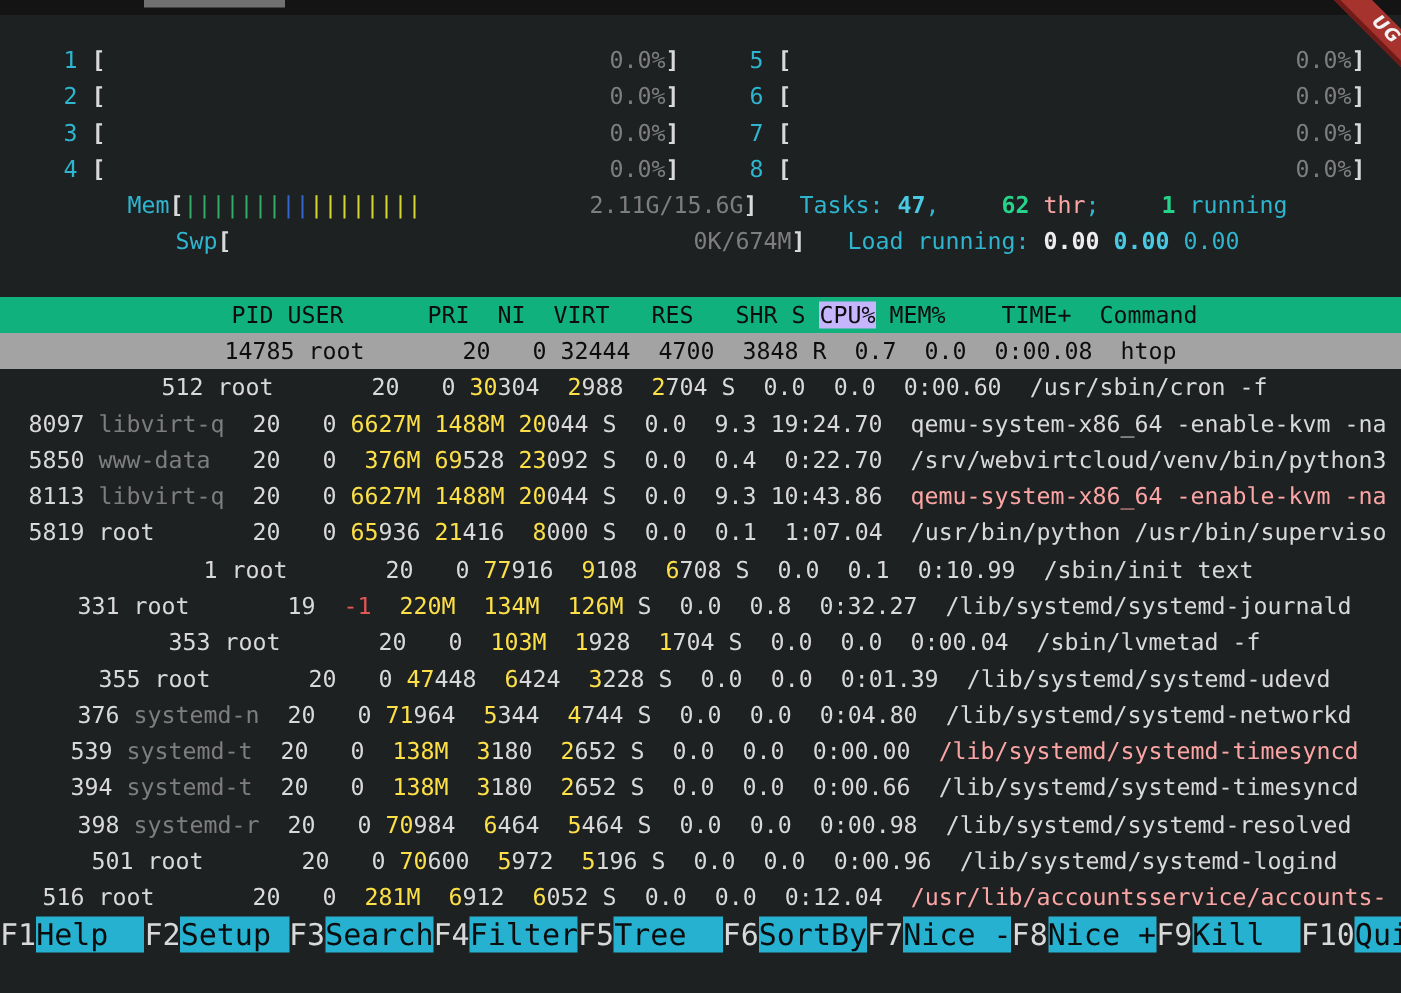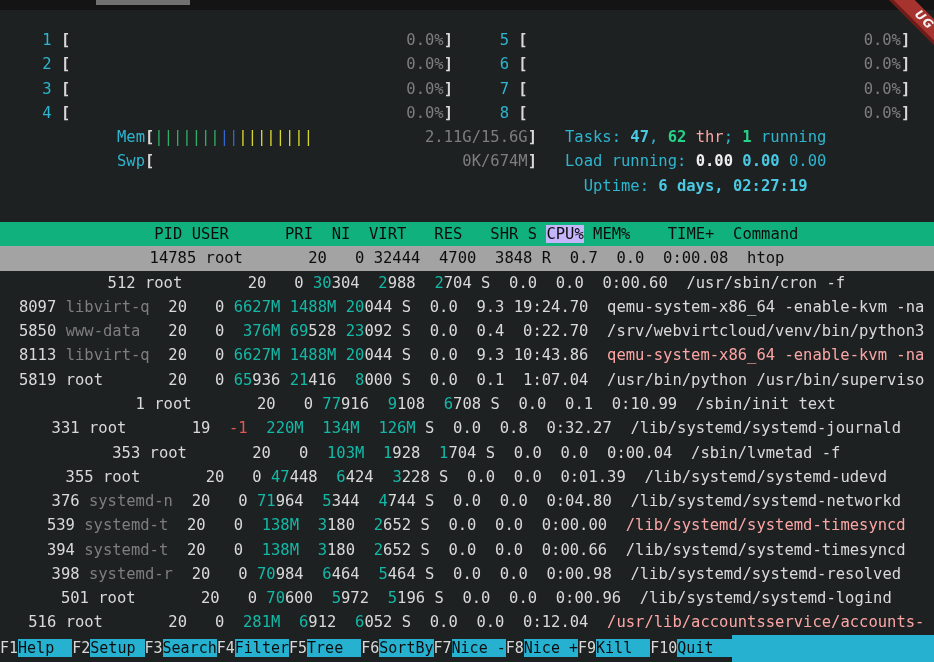--- a/index.html
+++ b/index.html
@@ -10,33 +10,33 @@
           transform:rotate(45deg);transform-origin:center;text-align:center;
           font:bold italic 12px "DejaVu Sans",sans-serif;color:#f2f2f2;line-height:15px;letter-spacing:1px;}
   #term{font-family:"DejaVu Sans Mono","Liberation Mono",monospace;font-size:15.5px;line-height:24.27px;
         padding-top:18px;color:#d9d9d9;text-align:center;}
   .line{white-space:pre;height:24.27px;}
   .c-def{color:#d9d9d9;}
   .c-gray{color:#7e7e7e;}
   .c-cyan{color:#2eb5cf;}
   .c-bcyan{color:#4ac9e3;font-weight:bold;}
   .c-green{color:#fca5a5;}
-  .c-bgreen{color:#26d38a;font-weight:bold;}
+  .c-bgreen{color:#26d38a;font-weight:bold;margin-left:32px;}
   .c-bwhite{color:#eeeeee;font-weight:bold;}
   .c-red{color:#e25654;}
-  .c-num{color:#14b8a6;}
+  .c-num{color:#fde047;}
   .c-brk{color:#d9d9d9;font-weight:bold;}
   .p-g{color:#31ad66;} .p-b{color:#3566cf;} .p-y{color:#d6d633;}
   .hdr{background:#11b17e;color:#0d0d0d;}
   .hdr span{color:#0d0d0d;}
   .hdr .sort{background:#c4b5fd;}
   .sel{background:#a3a3a3;}
   .sel span{color:#0d0d0d !important;font-weight:normal !important;}
   #fnbar{display:flex;height:27px;font-family:"DejaVu Sans Mono","Liberation Mono",monospace;
-         font-size:15px;line-height:27px;white-space:pre;}
+         font-size:20px;line-height:27px;white-space:pre;}
   #fnbar .key{color:#d9d9d9;}
   #fnbar .act{background:#27b1d1;color:#0d0d0d;}
   #fnbar .fill{background:#27b1d1;flex:1;}
 </style>
 </head>
 <body>
 
 <div id="titlebar">
   <div class="tab"></div>
 </div>
@@ -44,21 +44,20 @@
   <div id="ribbon">UG</div>
 </div>
 
 <div id="term">
     <div class="line"><span class="c-cyan">  1 </span><span class="c-brk">[</span><span class="c-def">                                    </span><span class="c-gray">0.0%</span><span class="c-brk">]</span><span class="c-def">   </span><span class="c-cyan">  5 </span><span class="c-brk">[</span><span class="c-def">                                    </span><span class="c-gray">0.0%</span><span class="c-brk">]</span></div>
     <div class="line"><span class="c-cyan">  2 </span><span class="c-brk">[</span><span class="c-def">                                    </span><span class="c-gray">0.0%</span><span class="c-brk">]</span><span class="c-def">   </span><span class="c-cyan">  6 </span><span class="c-brk">[</span><span class="c-def">                                    </span><span class="c-gray">0.0%</span><span class="c-brk">]</span></div>
     <div class="line"><span class="c-cyan">  3 </span><span class="c-brk">[</span><span class="c-def">                                    </span><span class="c-gray">0.0%</span><span class="c-brk">]</span><span class="c-def">   </span><span class="c-cyan">  7 </span><span class="c-brk">[</span><span class="c-def">                                    </span><span class="c-gray">0.0%</span><span class="c-brk">]</span></div>
     <div class="line"><span class="c-cyan">  4 </span><span class="c-brk">[</span><span class="c-def">                                    </span><span class="c-gray">0.0%</span><span class="c-brk">]</span><span class="c-def">   </span><span class="c-cyan">  8 </span><span class="c-brk">[</span><span class="c-def">                                    </span><span class="c-gray">0.0%</span><span class="c-brk">]</span></div>
     <div class="line"><span class="c-cyan"> Mem</span><span class="c-brk">[</span><span class="p-g">|||||||</span><span class="p-b">||</span><span class="p-y">||||||||</span><span class="c-def">            </span><span class="c-gray">2.11G/15.6G</span><span class="c-brk">]</span><span class="c-def">   </span><span class="c-cyan">Tasks: </span><span class="c-bcyan">47</span><span class="c-cyan">, </span><span class="c-bgreen">62</span><span class="c-green"> thr</span><span class="c-cyan">; </span><span class="c-bgreen">1</span><span class="c-cyan"> running</span></div>
     <div class="line"><span class="c-cyan"> Swp</span><span class="c-brk">[</span><span class="c-def">                                 </span><span class="c-gray">0K/674M</span><span class="c-brk">]</span><span class="c-def">   </span><span class="c-cyan">Load running: </span><span class="c-bwhite">0.00 </span><span class="c-bcyan">0.00 </span><span class="c-cyan">0.00</span></div>
-    <div class="line"><span class="c-def">                                                 </span><span class="c-cyan">Uptime: </span><span class="c-bcyan">6 days, 02:27:19</span></div>
     <div class="line"></div>
     <div class="line hdr"><span>  PID</span><span> </span><span>USER     </span><span> </span><span>PRI</span><span> </span><span> NI</span><span> </span><span> VIRT</span><span> </span><span>  RES</span><span> </span><span>  SHR</span><span> </span><span>S</span><span> </span><span class="sort">CPU%</span><span> </span><span>MEM%</span><span> </span><span>   TIME+</span><span>  </span><span>Command</span></div>
     <div class="line sel"><span class="c-def">14785</span><span class="c-def"> </span><span class="c-def">root     </span><span class="c-def"> </span><span class="c-def"> 20</span><span class="c-def"> </span><span class="c-def">  0</span><span class="c-def"> </span><span class="c-num">32</span><span class="c-def">444</span><span class="c-def"> </span><span class="c-def"> </span><span class="c-num">4</span><span class="c-def">700</span><span class="c-def"> </span><span class="c-def"> </span><span class="c-num">3</span><span class="c-def">848</span><span class="c-def"> </span><span class="c-def">R</span><span class="c-def"> </span><span class="c-def"> 0.7</span><span class="c-def"> </span><span class="c-def"> 0.0</span><span class="c-def"> </span><span class="c-def"> 0:00.08</span><span class="c-def">  </span><span class="c-def">htop</span></div>
     <div class="line"><span class="c-def">  512</span><span class="c-def"> </span><span class="c-def">root     </span><span class="c-def"> </span><span class="c-def"> 20</span><span class="c-def"> </span><span class="c-def">  0</span><span class="c-def"> </span><span class="c-num">30</span><span class="c-def">304</span><span class="c-def"> </span><span class="c-def"> </span><span class="c-num">2</span><span class="c-def">988</span><span class="c-def"> </span><span class="c-def"> </span><span class="c-num">2</span><span class="c-def">704</span><span class="c-def"> </span><span class="c-def">S</span><span class="c-def"> </span><span class="c-def"> 0.0</span><span class="c-def"> </span><span class="c-def"> 0.0</span><span class="c-def"> </span><span class="c-def"> 0:00.60</span><span class="c-def">  </span><span class="c-def">/usr/sbin/cron -f</span></div>
     <div class="line"><span class="c-def"> 8097</span><span class="c-def"> </span><span class="c-gray">libvirt-q</span><span class="c-def"> </span><span class="c-def"> 20</span><span class="c-def"> </span><span class="c-def">  0</span><span class="c-def"> </span><span class="c-num">6627M</span><span class="c-def"> </span><span class="c-num">1488M</span><span class="c-def"> </span><span class="c-num">20</span><span class="c-def">044</span><span class="c-def"> </span><span class="c-def">S</span><span class="c-def"> </span><span class="c-def"> 0.0</span><span class="c-def"> </span><span class="c-def"> 9.3</span><span class="c-def"> </span><span class="c-def">19:24.70</span><span class="c-def">  </span><span class="c-def">qemu-system-x86_64 -enable-kvm -na</span></div>
     <div class="line"><span class="c-def"> 5850</span><span class="c-def"> </span><span class="c-gray">www-data </span><span class="c-def"> </span><span class="c-def"> 20</span><span class="c-def"> </span><span class="c-def">  0</span><span class="c-def"> </span><span class="c-def"> </span><span class="c-num">376M</span><span class="c-def"> </span><span class="c-num">69</span><span class="c-def">528</span><span class="c-def"> </span><span class="c-num">23</span><span class="c-def">092</span><span class="c-def"> </span><span class="c-def">S</span><span class="c-def"> </span><span class="c-def"> 0.0</span><span class="c-def"> </span><span class="c-def"> 0.4</span><span class="c-def"> </span><span class="c-def"> 0:22.70</span><span class="c-def">  </span><span class="c-def">/srv/webvirtcloud/venv/bin/python3</span></div>
     <div class="line"><span class="c-def"> 8113</span><span class="c-def"> </span><span class="c-gray">libvirt-q</span><span class="c-def"> </span><span class="c-def"> 20</span><span class="c-def"> </span><span class="c-def">  0</span><span class="c-def"> </span><span class="c-num">6627M</span><span class="c-def"> </span><span class="c-num">1488M</span><span class="c-def"> </span><span class="c-num">20</span><span class="c-def">044</span><span class="c-def"> </span><span class="c-def">S</span><span class="c-def"> </span><span class="c-def"> 0.0</span><span class="c-def"> </span><span class="c-def"> 9.3</span><span class="c-def"> </span><span class="c-def">10:43.86</span><span class="c-def">  </span><span class="c-green">qemu-system-x86_64 -enable-kvm -na</span></div>
     <div class="line"><span class="c-def"> 5819</span><span class="c-def"> </span><span class="c-def">root     </span><span class="c-def"> </span><span class="c-def"> 20</span><span class="c-def"> </span><span class="c-def">  0</span><span class="c-def"> </span><span class="c-num">65</span><span class="c-def">936</span><span class="c-def"> </span><span class="c-num">21</span><span class="c-def">416</span><span class="c-def"> </span><span class="c-def"> </span><span class="c-num">8</span><span class="c-def">000</span><span class="c-def"> </span><span class="c-def">S</span><span class="c-def"> </span><span class="c-def"> 0.0</span><span class="c-def"> </span><span class="c-def"> 0.1</span><span class="c-def"> </span><span class="c-def"> 1:07.04</span><span class="c-def">  </span><span class="c-def">/usr/bin/python /usr/bin/superviso</span></div>
     <div class="line"><span class="c-def">    1</span><span class="c-def"> </span><span class="c-def">root     </span><span class="c-def"> </span><span class="c-def"> 20</span><span class="c-def"> </span><span class="c-def">  0</span><span class="c-def"> </span><span class="c-num">77</span><span class="c-def">916</span><span class="c-def"> </span><span class="c-def"> </span><span class="c-num">9</span><span class="c-def">108</span><span class="c-def"> </span><span class="c-def"> </span><span class="c-num">6</span><span class="c-def">708</span><span class="c-def"> </span><span class="c-def">S</span><span class="c-def"> </span><span class="c-def"> 0.0</span><span class="c-def"> </span><span class="c-def"> 0.1</span><span class="c-def"> </span><span class="c-def"> 0:10.99</span><span class="c-def">  </span><span class="c-def">/sbin/init text</span></div>
     <div class="line"><span class="c-def">  331</span><span class="c-def"> </span><span class="c-def">root     </span><span class="c-def"> </span><span class="c-def"> 19</span><span class="c-def"> </span><span class="c-red"> -1</span><span class="c-def"> </span><span class="c-def"> </span><span class="c-num">220M</span><span class="c-def"> </span><span class="c-def"> </span><span class="c-num">134M</span><span class="c-def"> </span><span class="c-def"> </span><span class="c-num">126M</span><span class="c-def"> </span><span class="c-def">S</span><span class="c-def"> </span><span class="c-def"> 0.0</span><span class="c-def"> </span><span class="c-def"> 0.8</span><span class="c-def"> </span><span class="c-def"> 0:32.27</span><span class="c-def">  </span><span class="c-def">/lib/systemd/systemd-journald</span></div>

